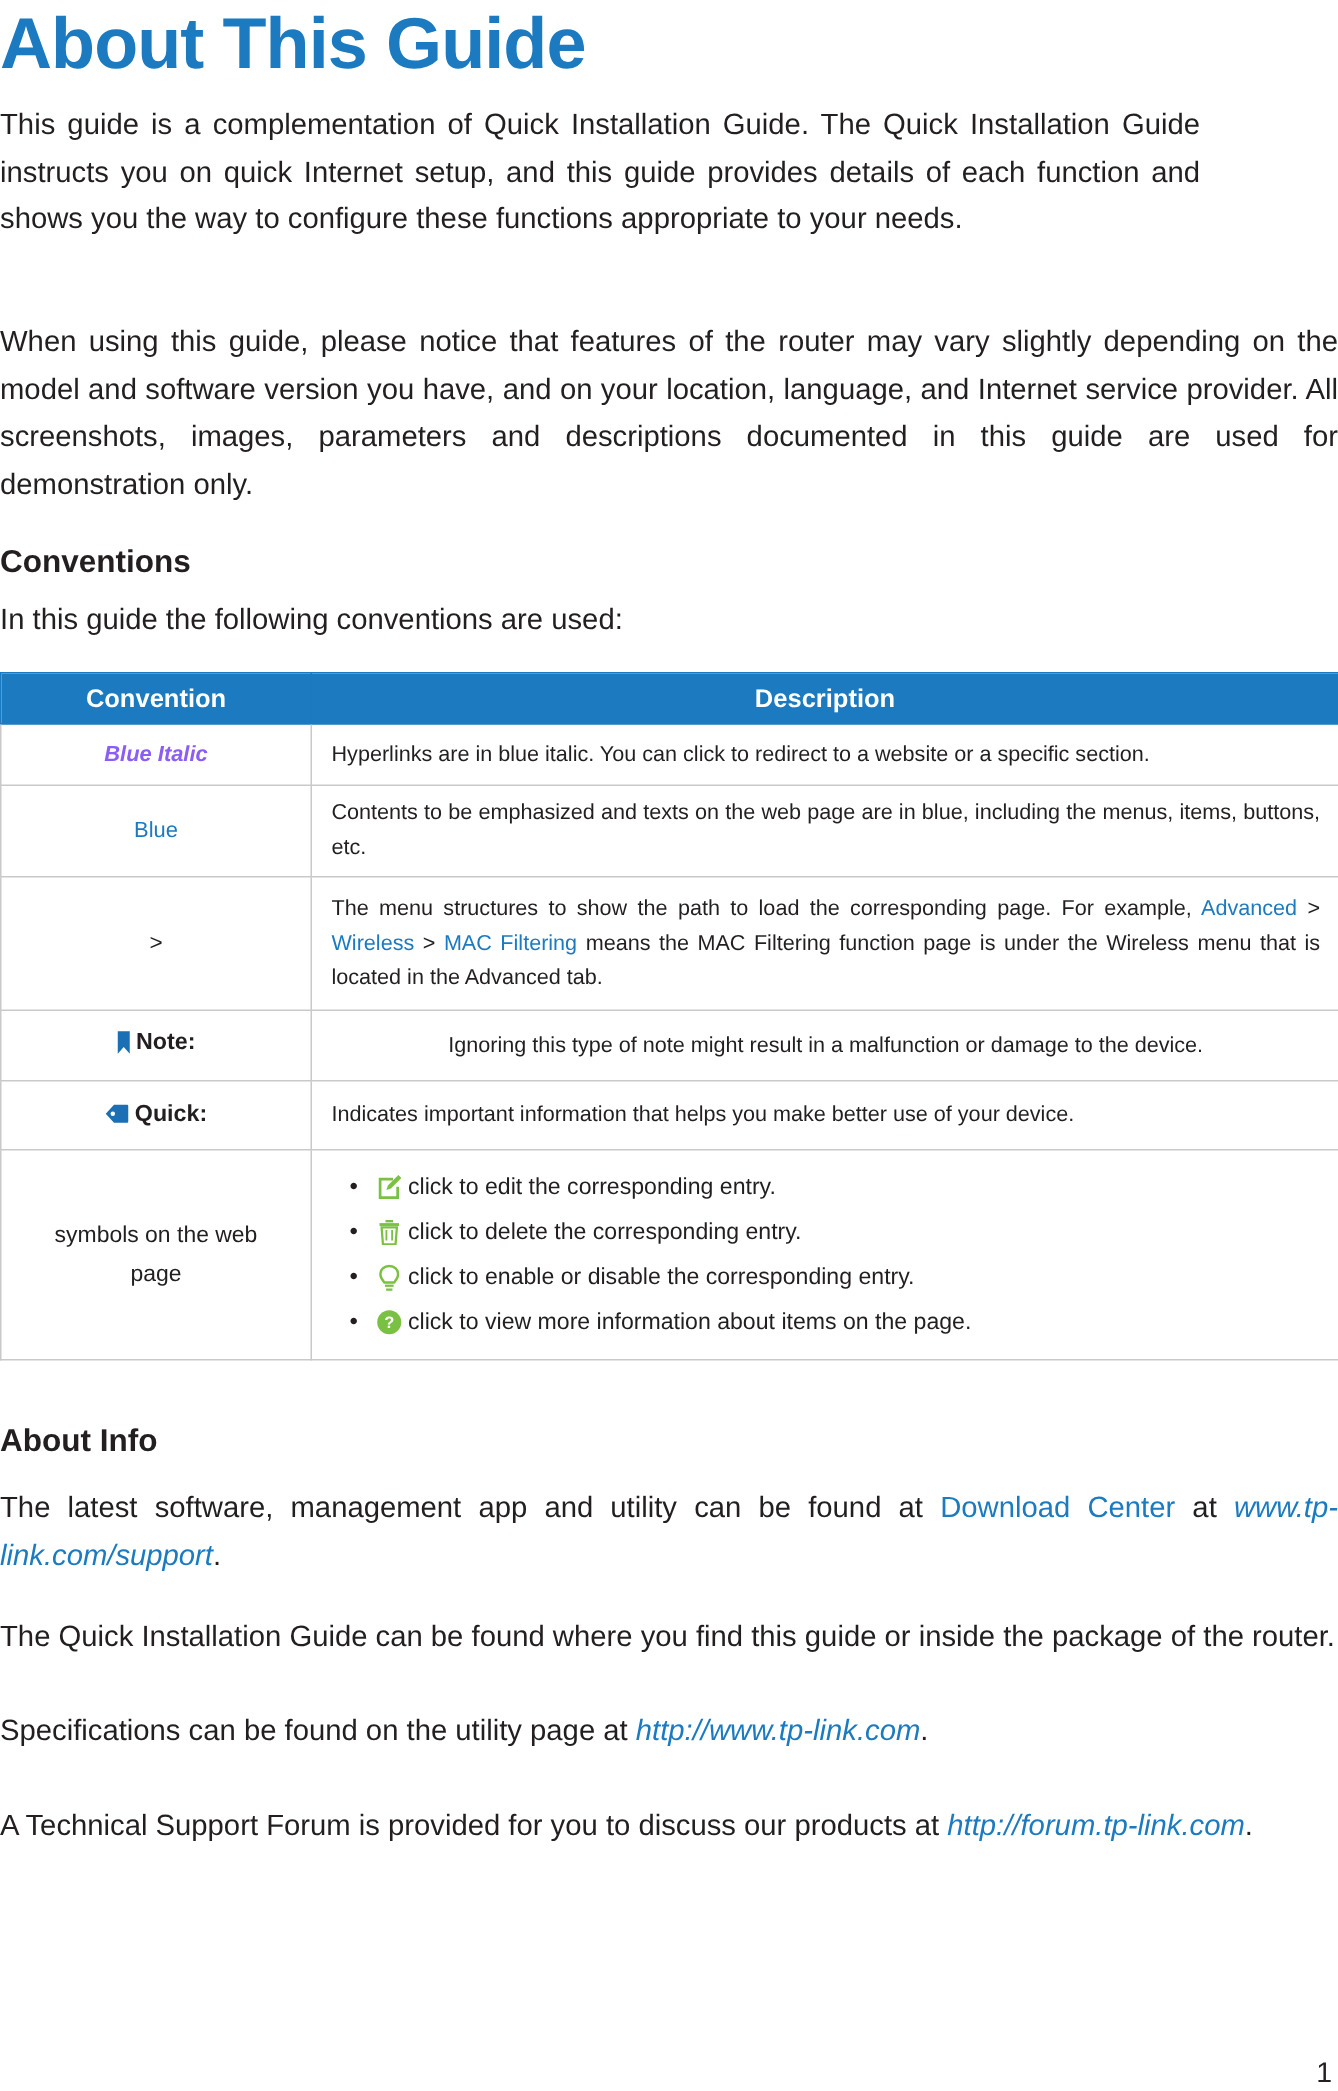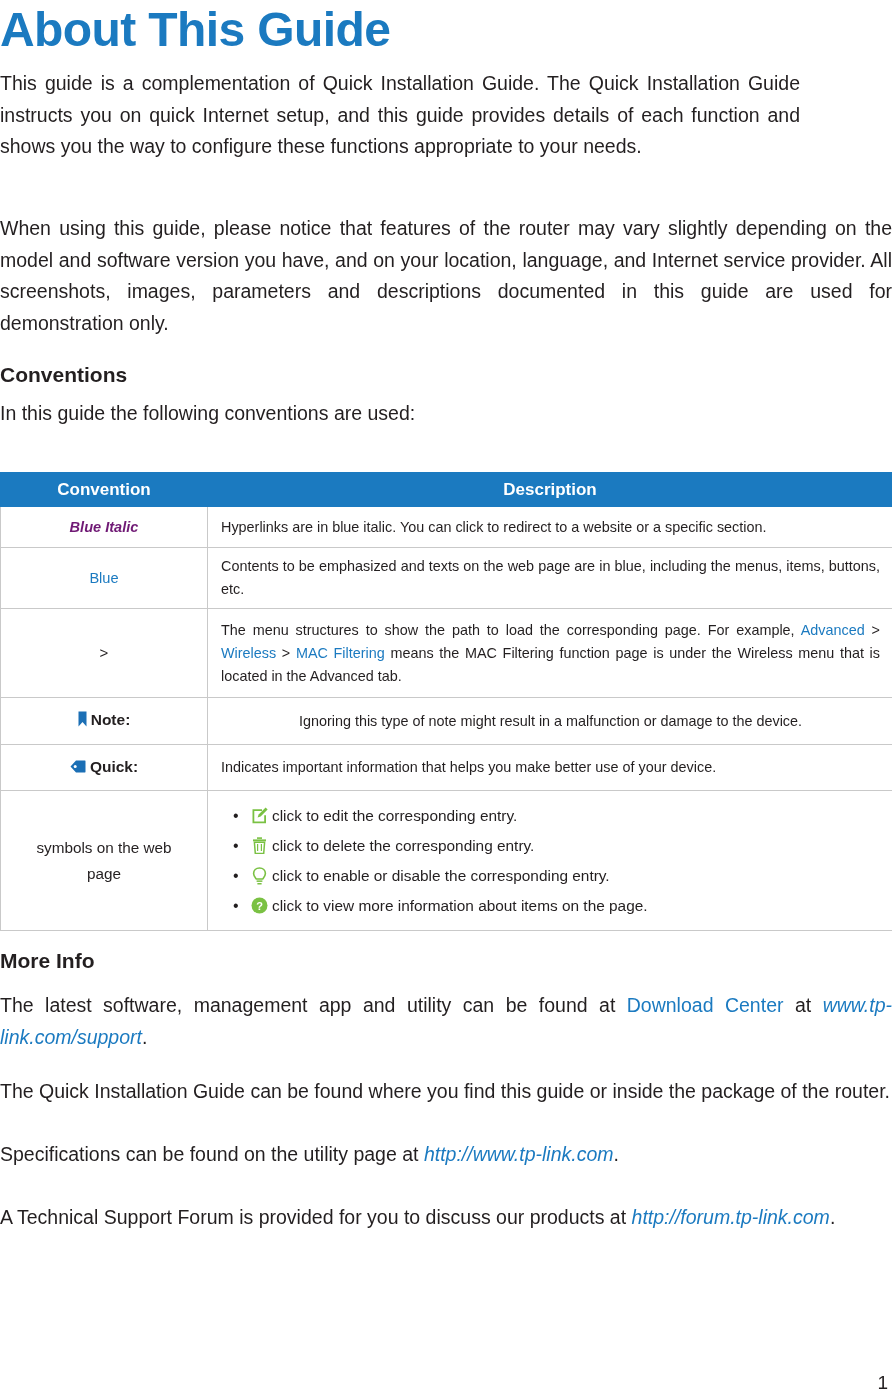--- a/index.html
+++ b/index.html
@@ -60,21 +60,21 @@
     font-style: italic;
   }
   .link-plain {
     color: #1b7ac0;
   }
 
   
   .conv-table {
     position: absolute;
     left: 0px;
-    top: 472px;
+    top: 448px;
     width: 892px;
     border-collapse: collapse;
     table-layout: fixed;
   }
   .conv-table th {
     background: #1b7ac0;
     color: #ffffff;
     font-size: 17px;
     font-weight: bold;
     text-align: center;
@@ -95,21 +95,21 @@
   }
   .conv-table td.col-right {
     text-align: justify;
     text-justify: inter-word;
     padding: 6px 12px 6px 13px;
   }
   .col1 { width: 207px; }
   .col2 { width: 685px; }
 
   .cell-blue-italic {
-    color: #701a75;
+    color: #8b5cf6;
     font-style: italic;
     font-weight: bold;
     font-size: 14.6px;
   }
   .cell-blue {
     color: #1b7ac0;
     font-size: 14.6px;
   }
   .cell-gt {
     font-size: 15px;
@@ -296,21 +296,21 @@
               </span>
               <span class="sym-text">click to view more information about items on the page.</span>
             </li>
 
           </ul>
         </td>
       </tr>
     </tbody>
   </table>
 
-  <h2 class="section" style="left:0px; top:948px;">More Info</h2>
+  <h2 class="section" style="left:0px; top:948px;">About Info</h2>
 
   <div class="para" style="left:0px; top:990px; width:892px;"><span>The latest software, management app and utility can be found at </span><span class="link-plain">Download Center</span><span> at </span><span class="link-italic">www.tp-link.com/support</span><span>.</span></div>
 
   <div class="para" style="left:0px; top:1076px; width:892px;">The Quick Installation Guide can be found where you find this guide or inside the package of the router.</div>
 
   <div class="para" style="left:0px; top:1139px; width:892px; text-align:left;"><span>Specifications can be found on the utility page at </span><span class="link-italic">http://www.tp-link.com</span><span>.</span></div>
 
   <div class="para" style="left:0px; top:1202px; width:892px;"><span>A Technical Support Forum is provided for you to discuss our products at </span><span class="link-italic">http://forum.tp-link.com</span><span>.</span></div>
 
 

